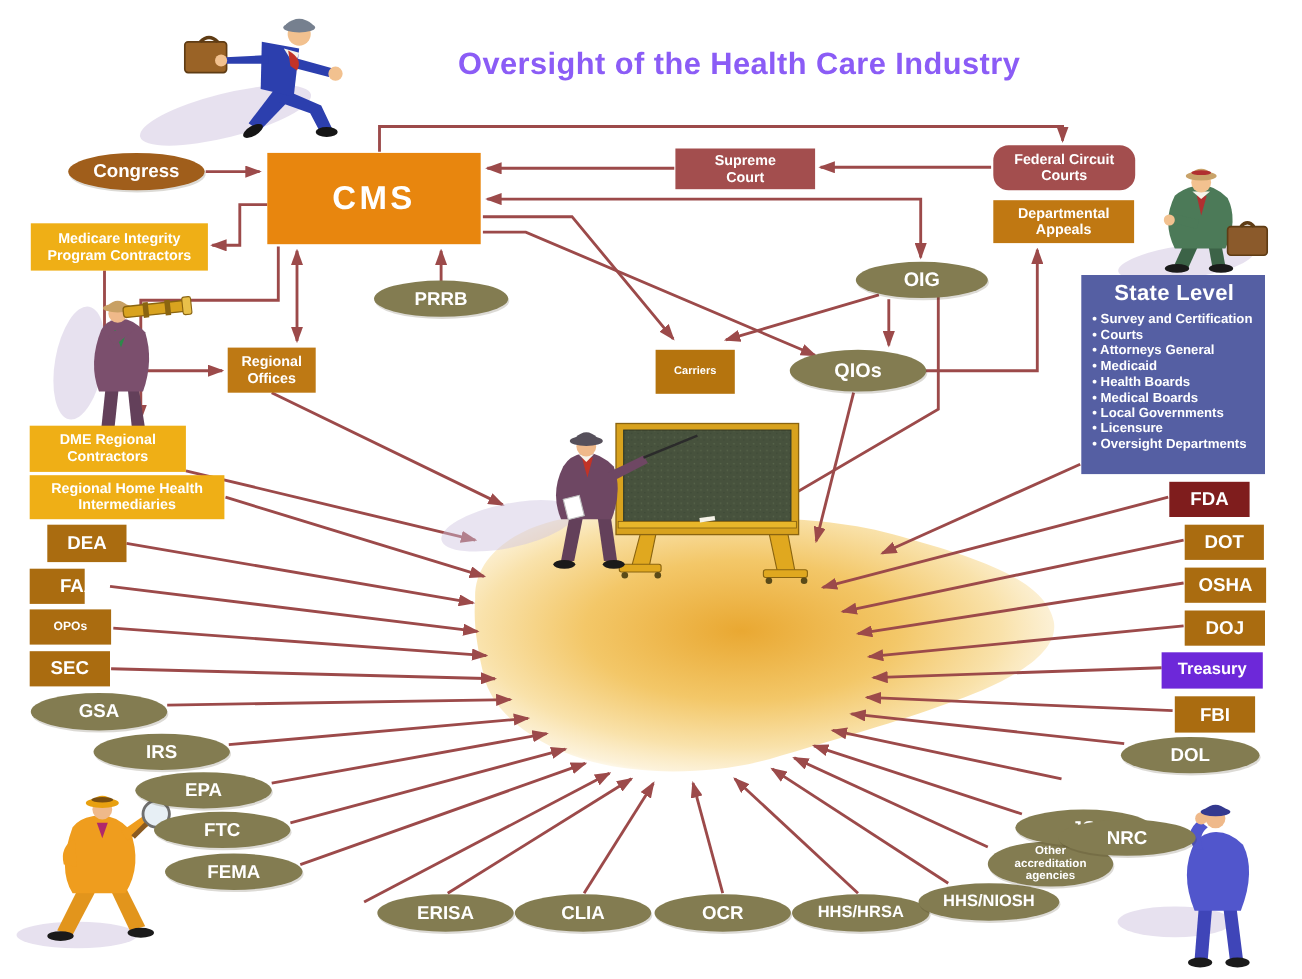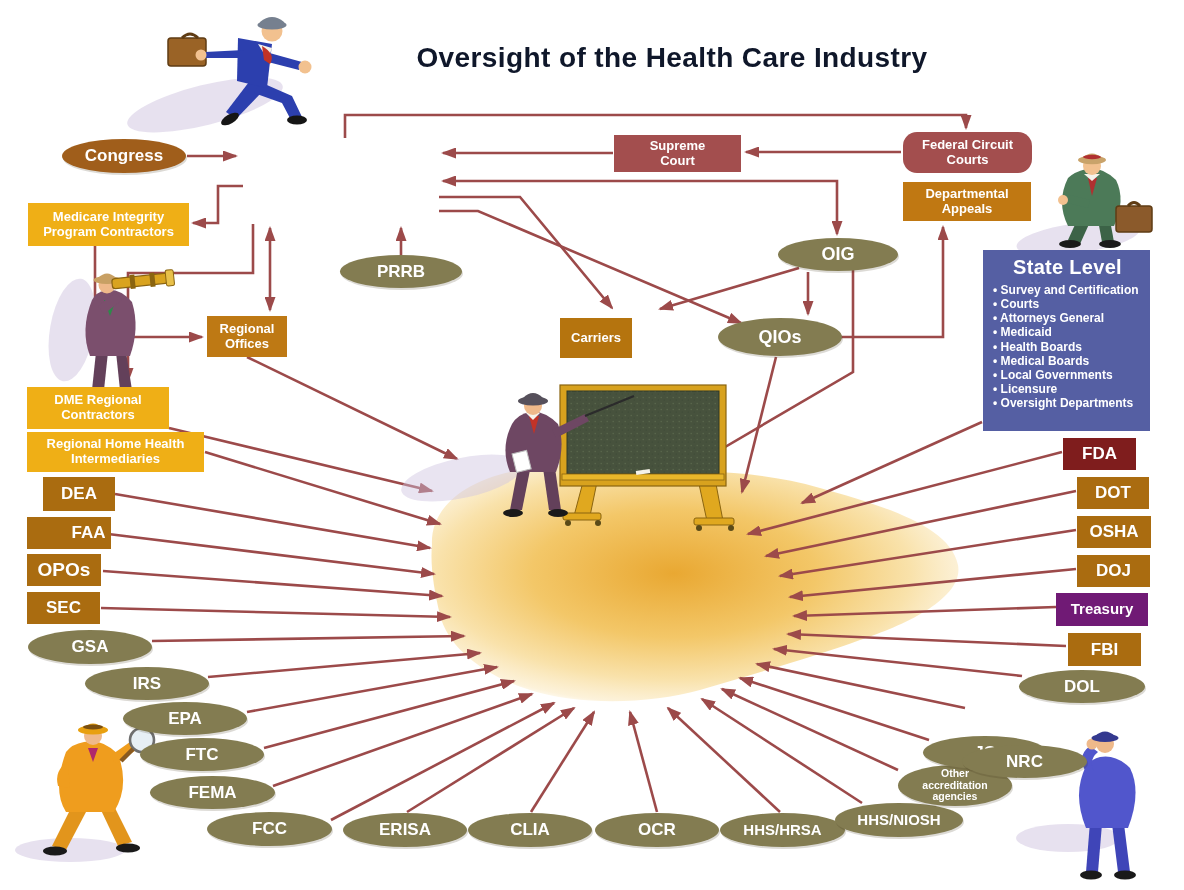--- a/index.html
+++ b/index.html
@@ -1,20 +1,20 @@
 <!DOCTYPE html>
 <html><head>
 <meta charset="utf-8">
 <style>
   html,body{margin:0;padding:0;background:#fff;}
   #stage{position:relative;width:1184px;height:890px;background:#ffffff;overflow:hidden;
          font-family:"Liberation Sans",sans-serif;}
   #art{position:absolute;left:0;top:0;z-index:1;}
   #page-title{position:absolute;left:372px;top:42px;width:600px;text-align:center;
-      font-size:28px;font-weight:800;color:#0f172a;letter-spacing:.4px;z-index:3;}
+      font-size:28px;font-weight:800;color:#8b5cf6;letter-spacing:.4px;z-index:3;}
   #nodes{position:absolute;left:0;top:0;width:100%;height:100%;z-index:2;pointer-events:none;}
   .node{position:absolute;display:flex;align-items:center;justify-content:center;
         text-align:center;color:#fff;font-weight:bold;line-height:1.12;white-space:pre-line;
         box-sizing:border-box;padding:1px 3px;}
   .node.ellipse{border-radius:50%;box-shadow:1px 2px 0 rgba(60,50,20,.18);}
   .edge{fill:none;stroke:#9c4a4a;stroke-width:2.6;}
   #state-level{position:absolute;left:983px;top:250px;width:167px;height:181px;
       background:#555fa3;color:#fff;box-sizing:border-box;padding:6px 8px 6px 10px;z-index:2;}
   #state-level h3{margin:0 0 4px 0;text-align:center;font-size:20px;font-weight:800;letter-spacing:.3px;}
   #state-items{list-style:none;margin:0;padding:0;font-size:12px;font-weight:bold;line-height:1.18;}
@@ -221,62 +221,62 @@
       <circle cx="1092" cy="744" r="5.5" fill="#efb98a"></circle>
       <circle cx="1105" cy="744" r="9" fill="#efb98a"></circle>
       <path d="M1095 736 Q1105 727 1115 736 L1116 740 L1094 740 Z" fill="#34398f"></path>
       <ellipse cx="1105" cy="738" rx="13.5" ry="4" fill="#34398f"></ellipse>
     </g>
   </svg>
 
   <div id="page-title">Oversight of the Health Care Industry</div>
 
   <div id="nodes">
+      <div class="node box" style="left: 243px; top: 139px; width: 194px; height: 83px; background: rgb(232, 134, 14); font-size: 30px; letter-spacing: 3px;">CMS</div>
       <div class="node ellipse" style="left: 62px; top: 139px; width: 124px; height: 34px; background: rgb(160, 94, 27); font-size: 17px;">Congress</div>
       <div class="node box" style="left: 28px; top: 203px; width: 161px; height: 43px; background: rgb(239, 175, 22); font-size: 13px;">Medicare Integrity
 Program Contractors</div>
       <div class="node box" style="left: 614px; top: 135px; width: 127px; height: 37px; background: rgb(163, 78, 78); font-size: 13px;">Supreme
 Court</div>
       <div class="node box" style="left: 903px; top: 132px; width: 129px; height: 41px; background: rgb(163, 78, 78); font-size: 13px; border-radius: 14px;">Federal Circuit
 Courts</div>
       <div class="node box" style="left: 903px; top: 182px; width: 128px; height: 39px; background: rgb(192, 120, 18); font-size: 13px;">Departmental
 Appeals</div>
       <div class="node ellipse" style="left: 778px; top: 238px; width: 120px; height: 33px; background: rgb(131, 124, 81); font-size: 18px;">OIG</div>
       <div class="node ellipse" style="left: 340px; top: 255px; width: 122px; height: 33px; background: rgb(131, 124, 81); font-size: 17px;">PRRB</div>
       <div class="node box" style="left: 207px; top: 316px; width: 80px; height: 41px; background: rgb(190, 121, 20); font-size: 13px;">Regional
 Offices</div>
-      <div class="node box" style="left: 560px; top: 318px; width: 72px; height: 40px; background: rgb(181, 116, 14); font-size: 13px;">Carriers</div>
+      <div class="node box" style="left: 596px; top: 318px; width: 72px; height: 40px; background: rgb(181, 116, 14); font-size: 10px;">Carriers</div>
       <div class="node ellipse" style="left: 718px; top: 318px; width: 124px; height: 38px; background: rgb(131, 124, 81); font-size: 18px;">QIOs</div>
       <div class="node box" style="left: 27px; top: 387px; width: 142px; height: 42px; background: rgb(239, 175, 22); font-size: 13px;">DME Regional
 Contractors</div>
       <div class="node box" style="left: 27px; top: 432px; width: 177px; height: 40px; background: rgb(239, 175, 22); font-size: 13px;">Regional Home Health
 Intermediaries</div>
       <div class="node box" style="left: 43px; top: 477px; width: 72px; height: 34px; background: rgb(170, 108, 16); font-size: 17px;">DEA</div>
-      <div class="node box" style="left: 27px; top: 517px; width: 84px; height: 32px; background: rgb(170, 108, 16); font-size: 17px; padding-left: 42px;">FAA</div>
-      <div class="node box" style="left: 27px; top: 554px; width: 74px; height: 32px; background: rgb(170, 108, 16); font-size: 19px;">OPOs</div>
+      <div class="node box" style="left: 27px; top: 517px; width: 50px; height: 32px; background: rgb(170, 108, 16); font-size: 17px; padding-left: 42px;">FAA</div>
+      <div class="node box" style="left: 27px; top: 554px; width: 74px; height: 32px; background: rgb(170, 108, 16); font-size: 11px;">OPOs</div>
       <div class="node box" style="left: 27px; top: 592px; width: 73px; height: 32px; background: rgb(170, 108, 16); font-size: 17px;">SEC</div>
       <div class="node ellipse" style="left: 28px; top: 630px; width: 124px; height: 34px; background: rgb(131, 124, 81); font-size: 17px;">GSA</div>
       <div class="node ellipse" style="left: 85px; top: 667px; width: 124px; height: 33px; background: rgb(131, 124, 81); font-size: 17px;">IRS</div>
       <div class="node ellipse" style="left: 123px; top: 702px; width: 124px; height: 33px; background: rgb(131, 124, 81); font-size: 17px;">EPA</div>
       <div class="node ellipse" style="left: 140px; top: 738px; width: 124px; height: 33px; background: rgb(131, 124, 81); font-size: 17px;">FTC</div>
       <div class="node ellipse" style="left: 150px; top: 776px; width: 125px; height: 33px; background: rgb(131, 124, 81); font-size: 17px;">FEMA</div>
-      <div class="node ellipse" style="left: 207px; top: 812px; width: 125px; height: 34px; background: rgb(131, 124, 81); font-size: 17px;">FCC</div>
       <div class="node ellipse" style="left: 343px; top: 813px; width: 124px; height: 34px; background: rgb(131, 124, 81); font-size: 17px;">ERISA</div>
       <div class="node ellipse" style="left: 468px; top: 813px; width: 124px; height: 34px; background: rgb(131, 124, 81); font-size: 17px;">CLIA</div>
       <div class="node ellipse" style="left: 595px; top: 813px; width: 124px; height: 34px; background: rgb(131, 124, 81); font-size: 17px;">OCR</div>
       <div class="node ellipse" style="left: 720px; top: 813px; width: 125px; height: 34px; background: rgb(131, 124, 81); font-size: 15px;">HHS/HRSA</div>
       <div class="node ellipse" style="left: 835px; top: 803px; width: 128px; height: 34px; background: rgb(131, 124, 81); font-size: 15px;">HHS/NIOSH</div>
       <div class="node ellipse" style="left: 898px; top: 765px; width: 114px; height: 41px; background: rgb(131, 124, 81); font-size: 10.5px;">Other
 accreditation
 agencies</div>
       <div class="node ellipse" style="left: 923px; top: 736px; width: 124px; height: 33px; background: rgb(131, 124, 81); font-size: 17px;">JC</div>
       <div class="node ellipse" style="left: 962px; top: 703px; width: 125px; height: 33px; background: rgb(131, 124, 81); font-size: 17px; margin-top: 42px;">NRC</div>
       <div class="node ellipse" style="left: 1019px; top: 670px; width: 126px; height: 33px; background: rgb(131, 124, 81); font-size: 17px;">DOL</div>
       <div class="node box" style="left: 1068px; top: 633px; width: 73px; height: 33px; background: rgb(170, 108, 16); font-size: 17px;">FBI</div>
-      <div class="node box" style="left: 1056px; top: 593px; width: 92px; height: 33px; background: #701a75; font-size: 15px;">Treasury</div>
+      <div class="node box" style="left: 1056px; top: 593px; width: 92px; height: 33px; background: #6d28d9; font-size: 15px;">Treasury</div>
       <div class="node box" style="left: 1077px; top: 555px; width: 73px; height: 32px; background: rgb(170, 108, 16); font-size: 17px;">DOJ</div>
       <div class="node box" style="left: 1077px; top: 516px; width: 74px; height: 32px; background: rgb(170, 108, 16); font-size: 17px;">OSHA</div>
       <div class="node box" style="left: 1077px; top: 477px; width: 72px; height: 32px; background: rgb(170, 108, 16); font-size: 17px;">DOT</div>
       <div class="node box" style="left: 1063px; top: 438px; width: 73px; height: 32px; background: #7f1d1d; font-size: 17px;">FDA</div>
     </div>
 
   <div id="state-level">
     <h3>State Level</h3>
     <ul id="state-items">
         <li>Survey and Certification</li>

